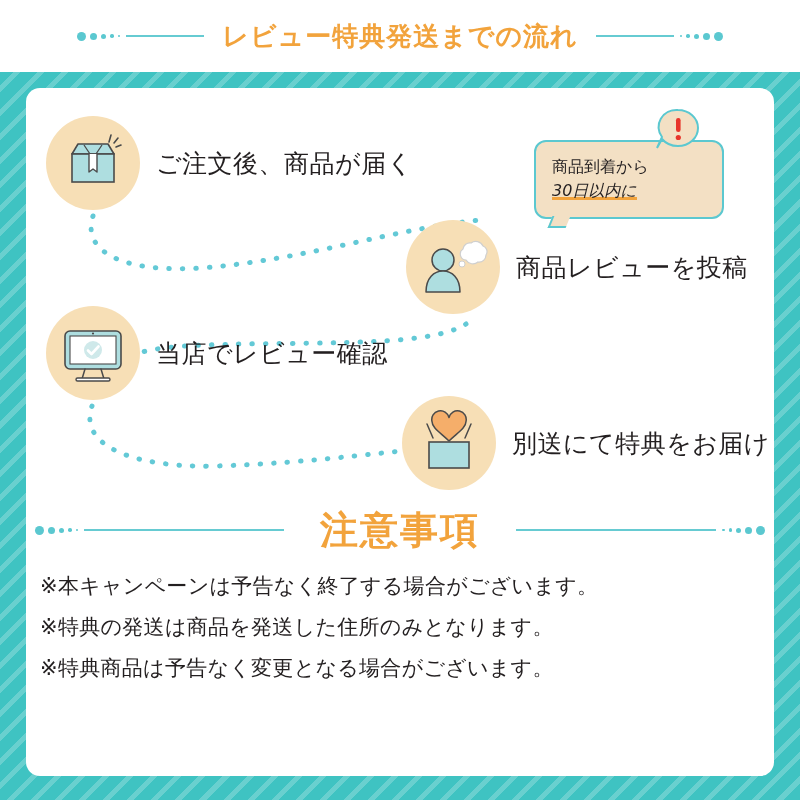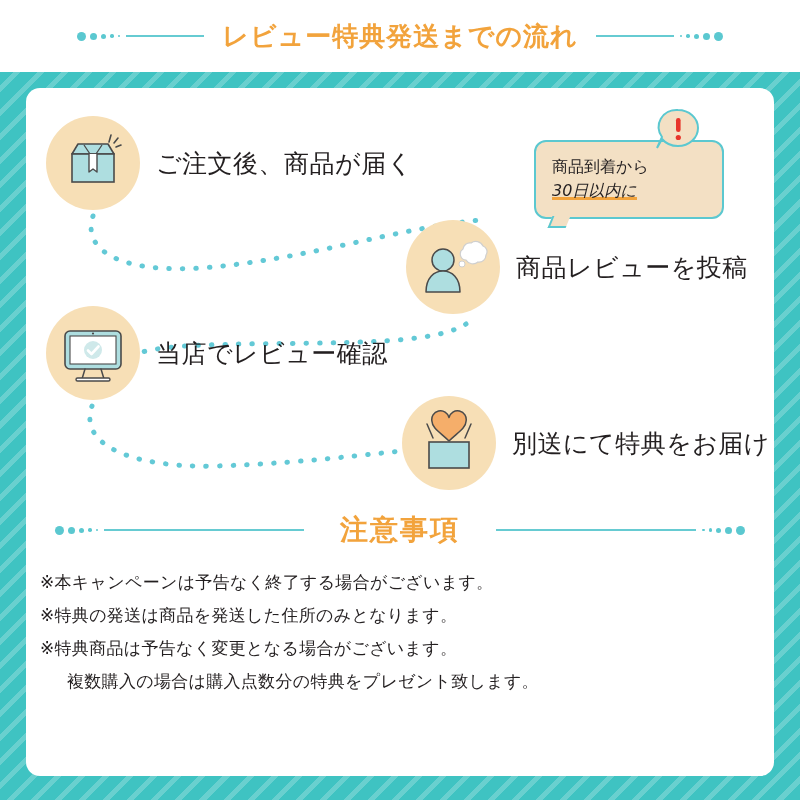--- a/index.html
+++ b/index.html
@@ -101,29 +101,29 @@
   #alert-badge {
     position: absolute; left: 629px; top: 20px; width: 46px; height: 42px;
   }
 
   
   #notice-head {
     position: absolute; left: 0; top: 408px; width: 748px; height: 68px;
     display: flex; align-items: center; justify-content: center;
   }
   #notice-title {
-    font-size: 28px; font-weight: bold; color: #F2A33C; letter-spacing: 2px;
+    font-size: 38px; font-weight: bold; color: #F2A33C; letter-spacing: 2px;
     padding: 0 36px; white-space: nowrap;
     font-family: "DejaVu Sans", sans-serif;
   }
   #notice-head .line { width: 200px; }
 
   #notice-list { position: absolute; left: 14px; top: 478px; width: 720px; }
   #notice-list li {
-    list-style: none; font-size: 17px; color: #231F20;
+    list-style: none; font-size: 21px; color: #231F20;
     line-height: 1.95; white-space: nowrap; letter-spacing: 0.3px;
     font-family: "DejaVu Sans", sans-serif;
   }
   #notice-list li.indent { padding-left: 27px; }
 </style>
 </head>
 <body>
 
 <div id="title-band">
   <span class="deco deco-left">
@@ -236,16 +236,15 @@
       <span class="d d4"></span>
       <span class="d d5"></span>
       <span class="line"></span>
     </span>
   </div>
 
   <ul id="notice-list">
     <li>※本キャンペーンは予告なく終了する場合がございます。</li>
     <li>※特典の発送は商品を発送した住所のみとなります。</li>
     <li>※特典商品は予告なく変更となる場合がございます。</li>
-    <li class="indent">複数購入の場合は購入点数分の特典をプレゼント致します。</li>
   </ul>
 
 </div>
 
 </body></html>

